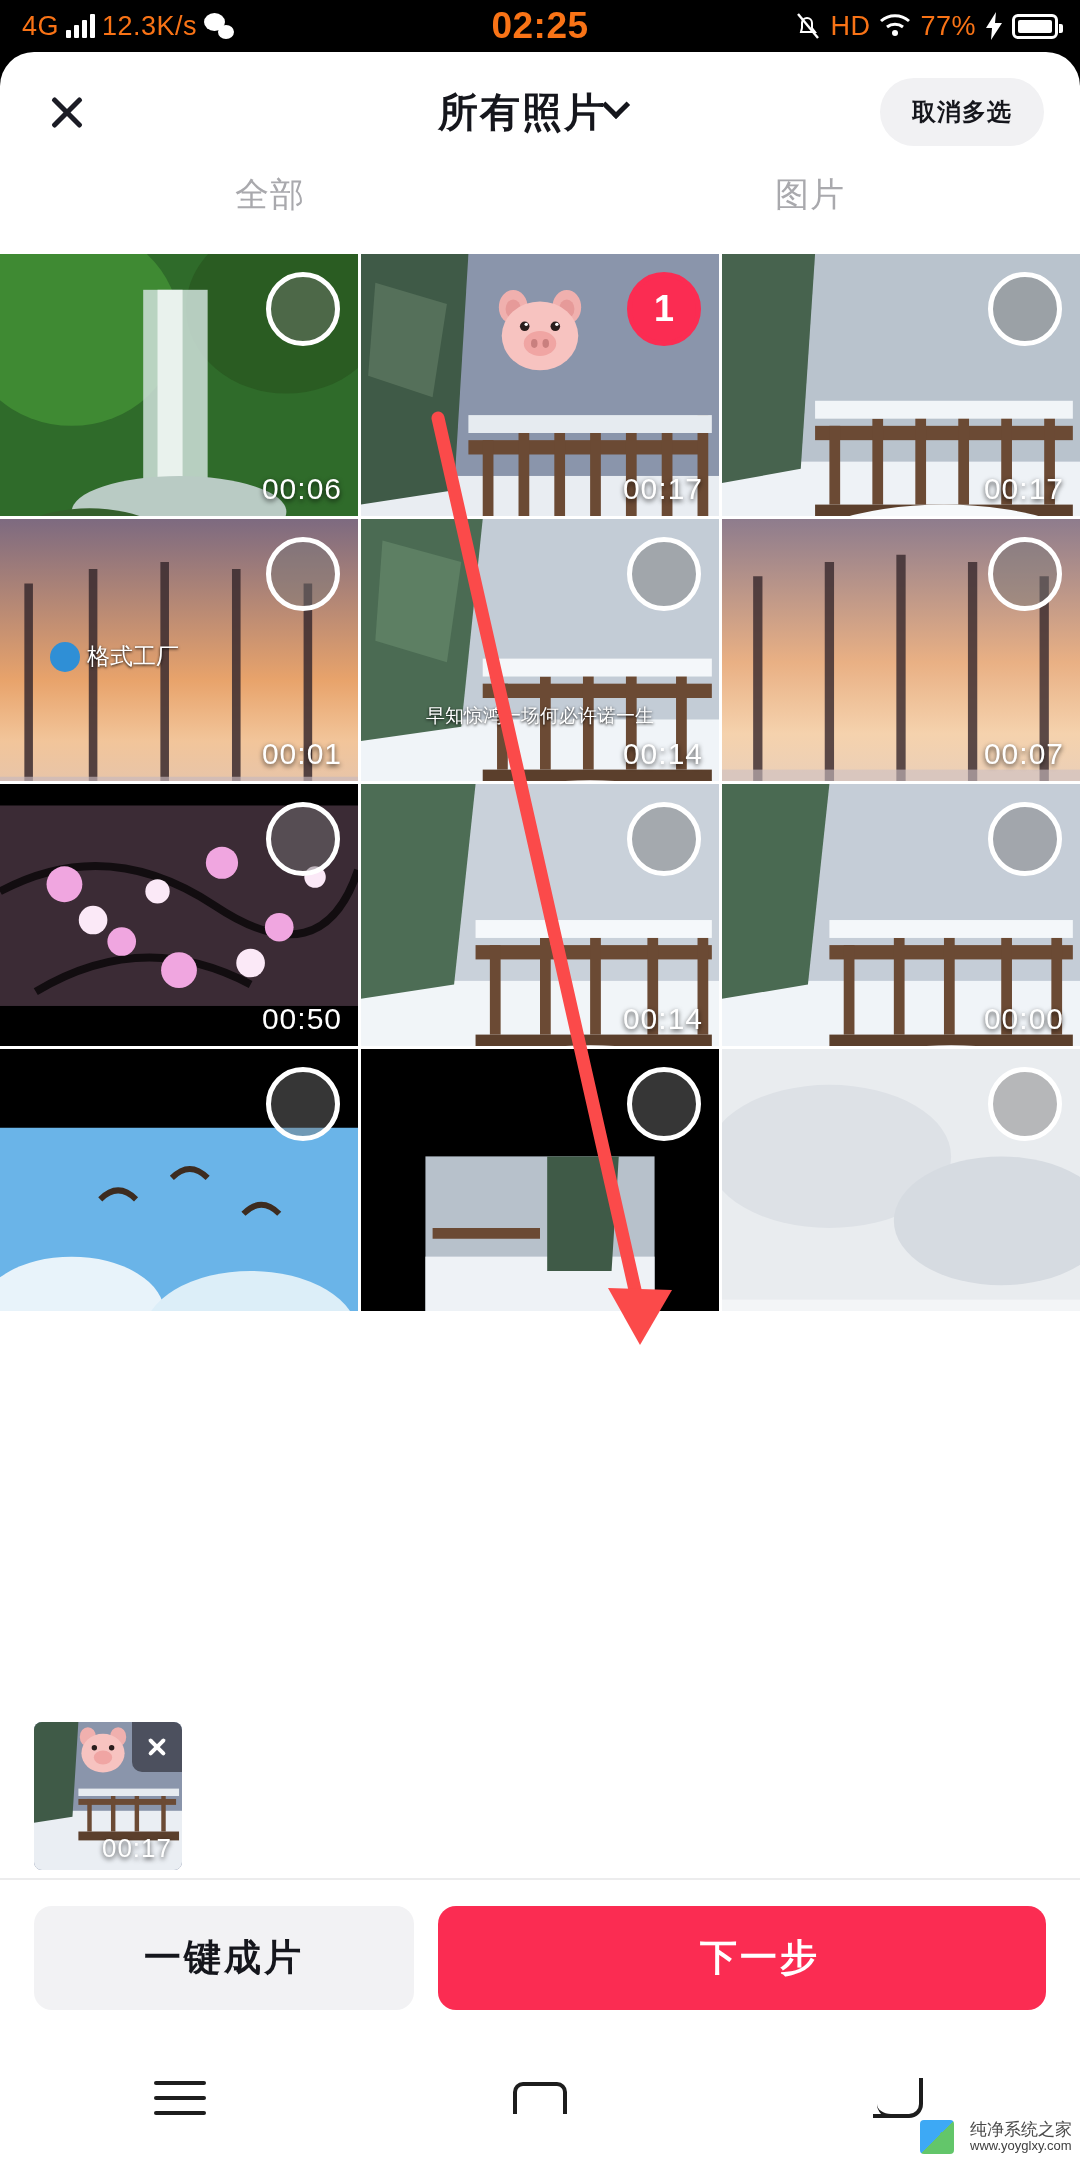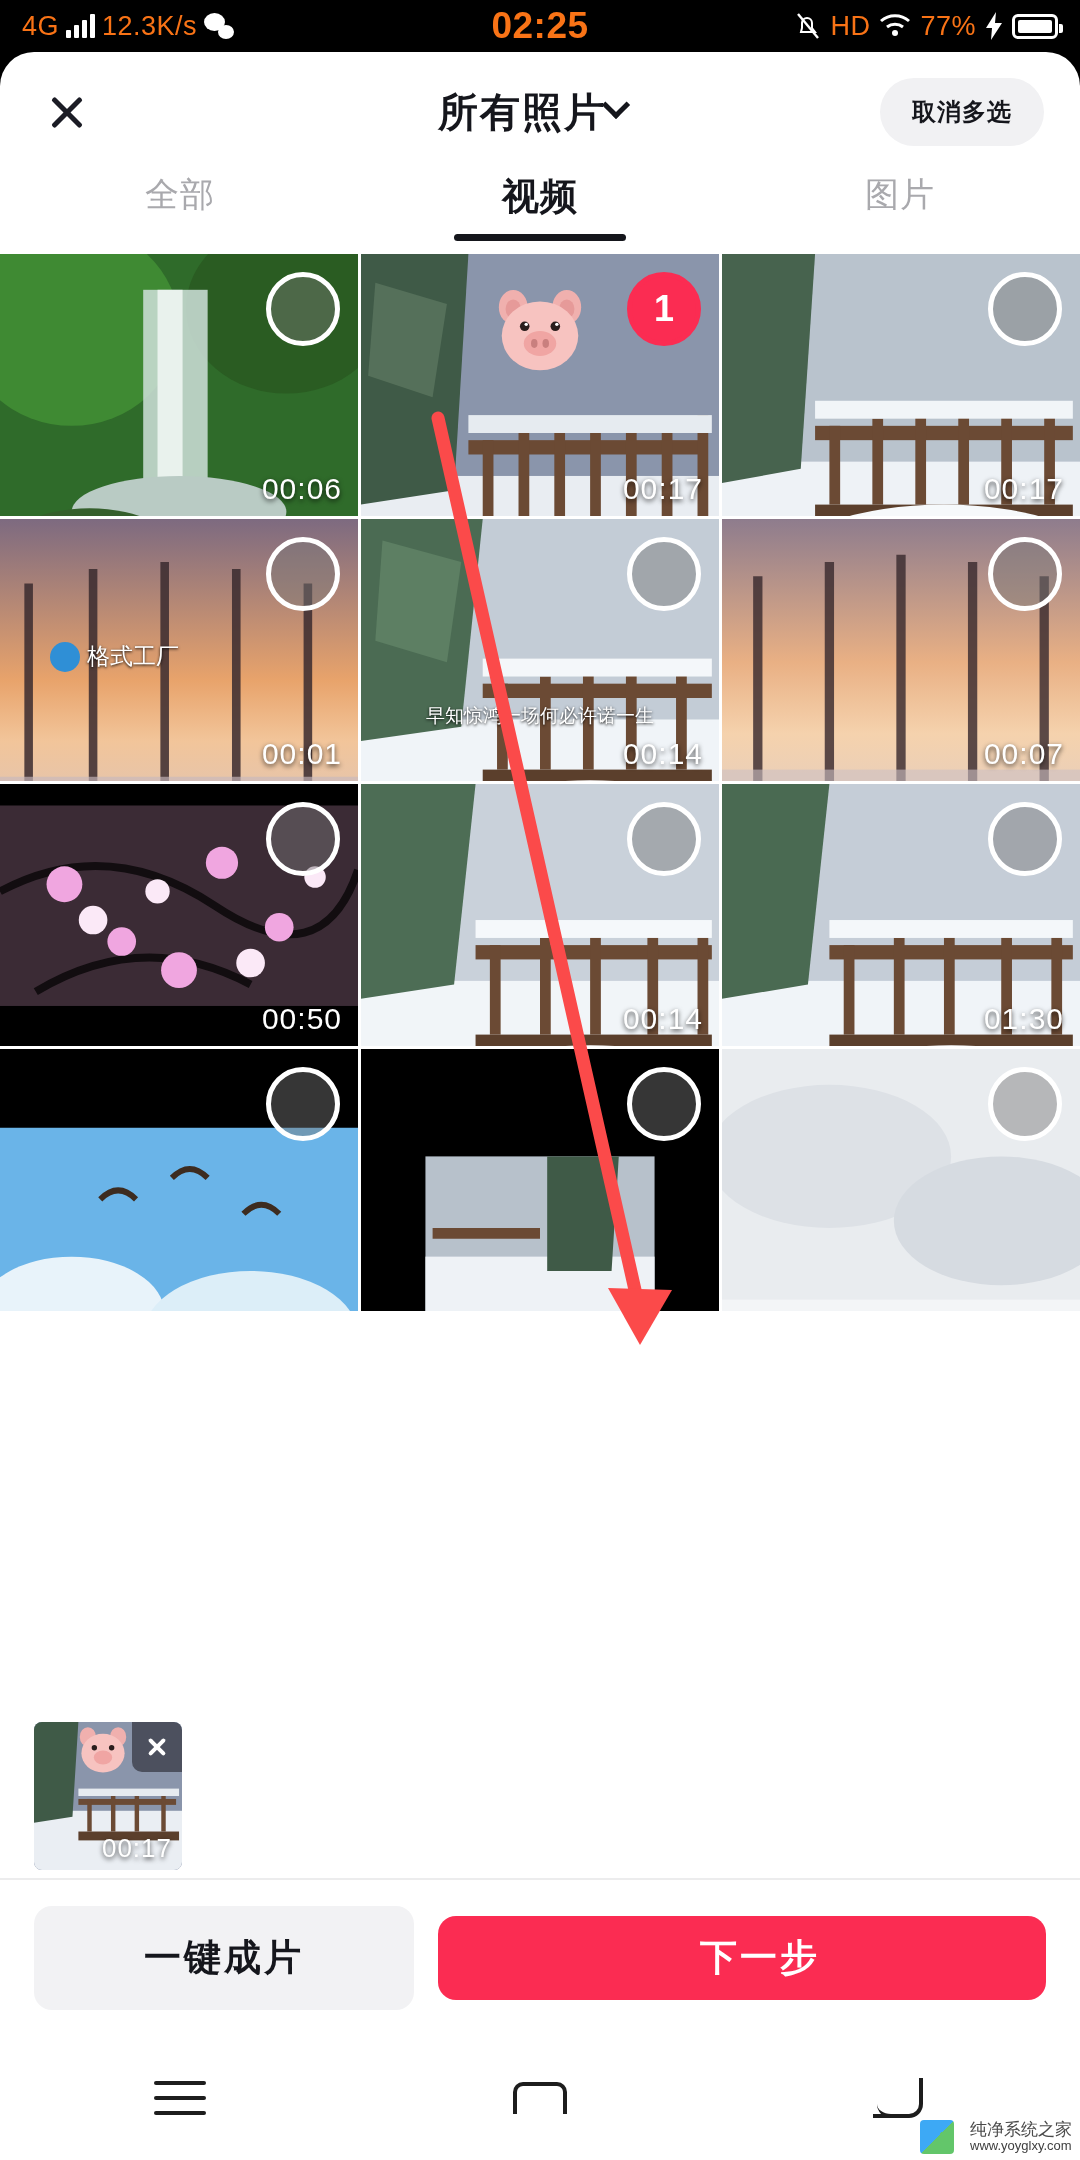--- a/index.html
+++ b/index.html
@@ -102,21 +102,21 @@
   #actionbar{
     position:absolute;left:0;right:0;bottom:0;height:158px;background:#fff;
     border-top:2px solid #ececed;display:flex;align-items:center;gap:24px;padding:0 34px;
   }
   #oneclick-btn{
     flex:0 0 380px;height:104px;background:#f2f2f4;border-radius:18px;
     display:flex;align-items:center;justify-content:center;
     font-size:37px;font-weight:700;color:#15161c;letter-spacing:3px;
   }
   #next-btn{
-    flex:1;height:84px;background:#fb2C52;border-radius:18px;
+    flex:1;height:104px;background:#fb2C52;border-radius:18px;
     display:flex;align-items:center;justify-content:center;
     font-size:37px;font-weight:700;color:#fff;letter-spacing:3px;padding-left:36px;
   }
 
   
   #navbar{position:absolute;left:0;right:0;bottom:0;height:124px;background:#fff;display:flex;align-items:center;}
   .nav{flex:1;display:flex;align-items:center;justify-content:center;}
   .hamb{width:52px;height:34px;position:relative;}
   .hamb i{position:absolute;left:0;width:52px;height:4px;background:#1d1d1d;border-radius:2px;}
   .hamb i:nth-child(1){top:0}.hamb i:nth-child(2){top:15px}.hamb i:nth-child(3){top:30px}
@@ -177,24 +177,20 @@
       <span class="chev"></span>
     </div>
     <div id="multi-btn">取消多选</div>
   </div>
 
   <div id="tabs">
     <div class="tab">
       <span>全部</span>
       <div class="underline"></div>
     </div>
-    <div class="tab active">
-      <span>视频</span>
-      <div class="underline"></div>
-    </div>
     <div class="tab">
       <span>图片</span>
       <div class="underline"></div>
     </div>
   </div>
 
   <div id="grid">
 
     <div class="cell">
       <svg class="thumb" viewBox="0 0 100 100" preserveAspectRatio="none">
@@ -424,21 +420,21 @@
             <rect x="78" y="41" width="3" height="29"></rect>
           <rect x="92" y="40" width="3" height="30"></rect>
         </g>
         <rect x="30" y="38" width="68" height="5" fill="#f4f7fa"></rect>
         <rect x="30" y="70" width="68" height="6" fill="#5b3f2c"></rect>
         <ellipse cx="64" cy="88" rx="44" ry="15" fill="#fafcfe"></ellipse>
       </svg>
       <div class="sel">
           <span></span>
         </div>
-      <div class="dur">01:30</div>
+      <div class="dur">00:00</div>
     </div>
 
     <div class="cell">
       <svg class="thumb" viewBox="0 0 100 100" preserveAspectRatio="none">
         <rect width="100" height="100" fill="#000"></rect>
         <rect y="22" width="100" height="78" fill="#6ab4e8"></rect>
         <ellipse cx="20" cy="74" rx="26" ry="16" fill="#e8f3fa"></ellipse>
         <ellipse cx="70" cy="80" rx="30" ry="18" fill="#dceef8"></ellipse>
         <g stroke="#3d2c20" stroke-width="1.6" fill="none">
           <path d="M28 42 q5 -5 10 0"></path>

